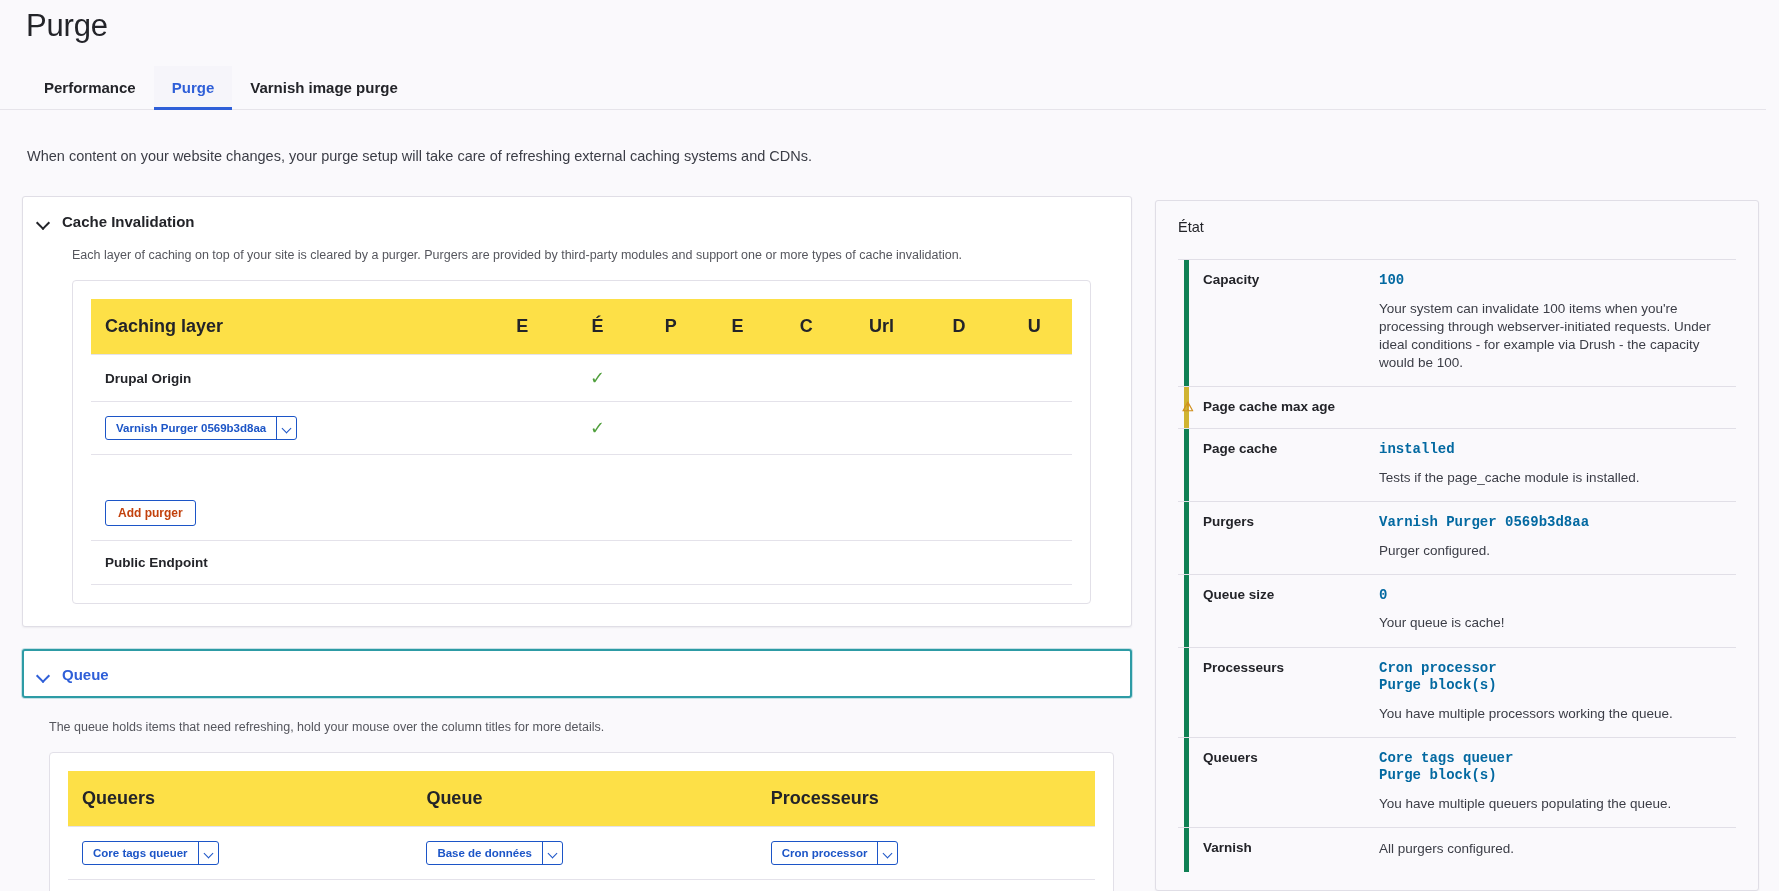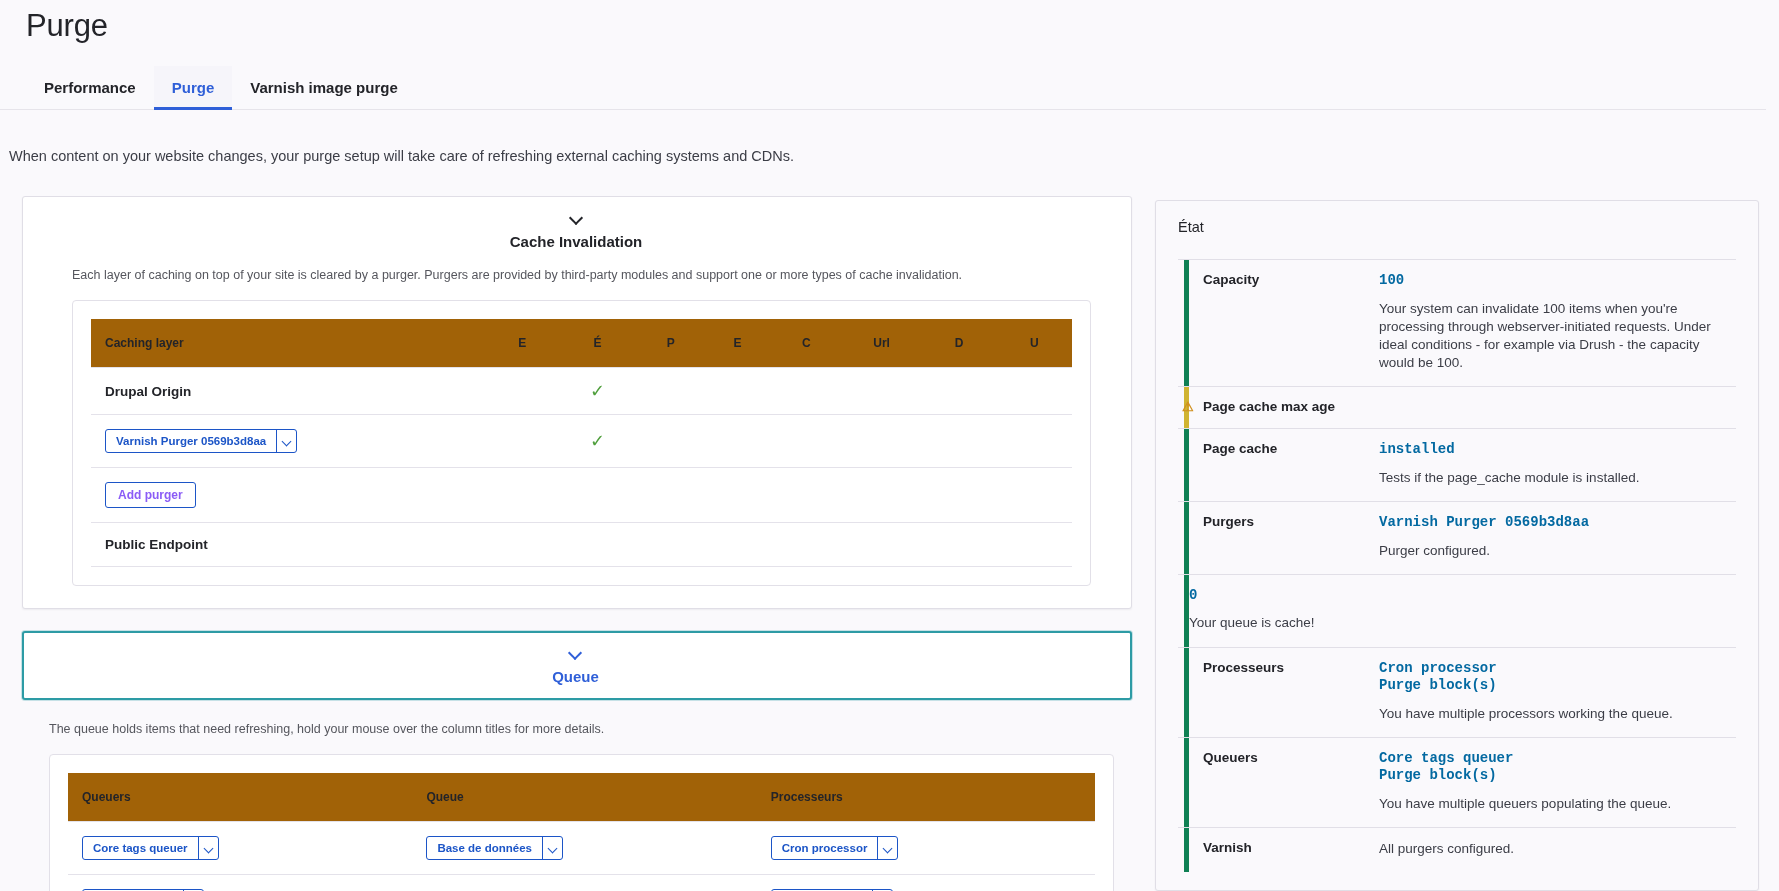--- a/index.html
+++ b/index.html
@@ -31,40 +31,39 @@
     font-size: 15px; font-weight: bold; color: #232429;
     cursor: pointer; position: relative;
   }
   .tab.active { color: #2f5fd8; background: #f6f5fa; }
   .tab.active::after {
     content: ""; position: absolute; left: 0; right: 0; bottom: -1px;
     height: 3px; background: #2f5fd8;
   }
 
   .intro {
-    position: absolute; left: 9px; top: 148px;
+    position: absolute; left: 27px; top: 148px;
     font-size: 14.5px; color: #3b3d46;
   }
 
   
   .left-col { position: absolute; left: 22px; top: 196px; width: 1110px; }
 
   .card {
     background: #ffffff;
     border: 1px solid #e0dee6;
     border-radius: 3px;
     box-shadow: 0 1px 2px rgba(20,20,40,0.06);
     margin-bottom: 22px;
   }
   .card-head {
     display: flex; align-items: center; gap: 12px;
     padding: 16px 16px 14px 14px;
     font-size: 15px; font-weight: bold;
     cursor: pointer;
-    flex-direction: column;
   }
   .card.focused {
     border: 2px solid #2d9ba5;
     box-shadow: 0 0 0 1px rgba(45,155,165,0.25);
   }
   .card.focused .card-head { color: #2f5fd8; padding: 15px 16px 13px 13px; }
   .chev {
     display: inline-block; width: 13px; height: 8px; position: relative; flex: none;
   }
   .chev::before {
@@ -77,22 +76,22 @@
   .card-desc { font-size: 12.5px; color: #55565d; padding: 4px 0 18px 27px; }
 
   .inner-panel {
     border: 1px solid #e2e0e8; border-radius: 4px;
     background: #fff; padding: 18px;
     margin-left: 27px; margin-right: 18px;
   }
 
   table.grid { width: 100%; border-collapse: collapse; table-layout: fixed; }
   table.grid thead th {
-    background: #a16207;
-    font-size: 12px; font-weight: bold; color: #232429;
+    background: #fde047;
+    font-size: 18px; font-weight: bold; color: #232429;
     text-align: left;
     padding: 17px 0 17px 0;
   }
   table.grid thead th.name { padding-left: 14px; }
   table.grid thead th.c { text-align: center; }
   table.grid tbody td {
     border-bottom: 1px solid #e4e2ea;
     padding: 14px 0;
     font-size: 13.5px; vertical-align: middle;
   }
@@ -121,22 +120,22 @@
   .splitbtn .arrow .cv { width: 9px; height: 5px; position: relative; }
   .splitbtn .arrow .cv::before {
     content: ""; position: absolute; left: 1px; top: -1px;
     width: 6px; height: 6px;
     border-right: 1.6px solid currentColor; border-bottom: 1.6px solid currentColor;
     transform: rotate(45deg);
   }
   .outlinebtn {
     display: inline-flex; align-items: center; justify-content: center;
     border: 1px solid #1c55c7; border-radius: 3px; background: #fff;
-    color: #8b5cf6; font-size: 12px; font-weight: bold;
-    padding: 5px 12px; cursor: pointer;
+    color: #c2410c; font-size: 12px; font-weight: bold;
+    padding: 5px 12px; cursor: pointer; margin-top: 31px;
   }
 
   
   .right-col {
     position: absolute; left: 1155px; top: 200px; width: 604px;
     background: #faf9fc;
     border: 1px solid #e0dee6; border-radius: 3px;
     box-shadow: 0 1px 2px rgba(20,20,40,0.05);
     padding: 18px 22px 9px 22px;
     height: 691px; overflow: hidden;
@@ -373,20 +372,21 @@
             <div class="req-label"><span>Purgers</span></div>
             <div class="req-val">
               <span class="mono">Varnish Purger 0569b3d8aa</span>
               <div class="note">Purger configured.</div>
             </div>
           </div>
         </div>
         <div class="req-row">
           <div class="bar ok"></div>
           <div class="req-inner">
+            <div class="req-label"><span>Queue size</span></div>
             <div class="req-val">
               <span class="mono">0</span>
               <div class="note">Your queue is cache!</div>
             </div>
           </div>
         </div>
         <div class="req-row">
           <div class="bar ok"></div>
           <div class="req-inner">
             <div class="req-label"><span>Processeurs</span></div>

